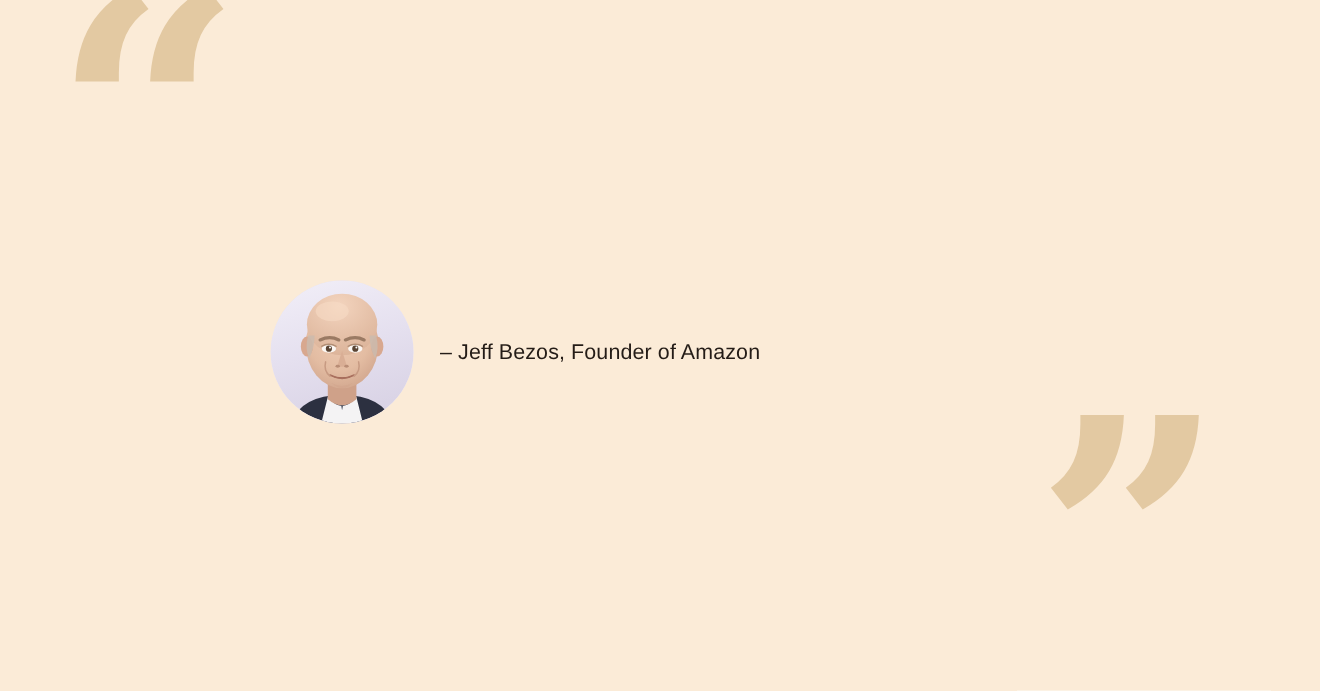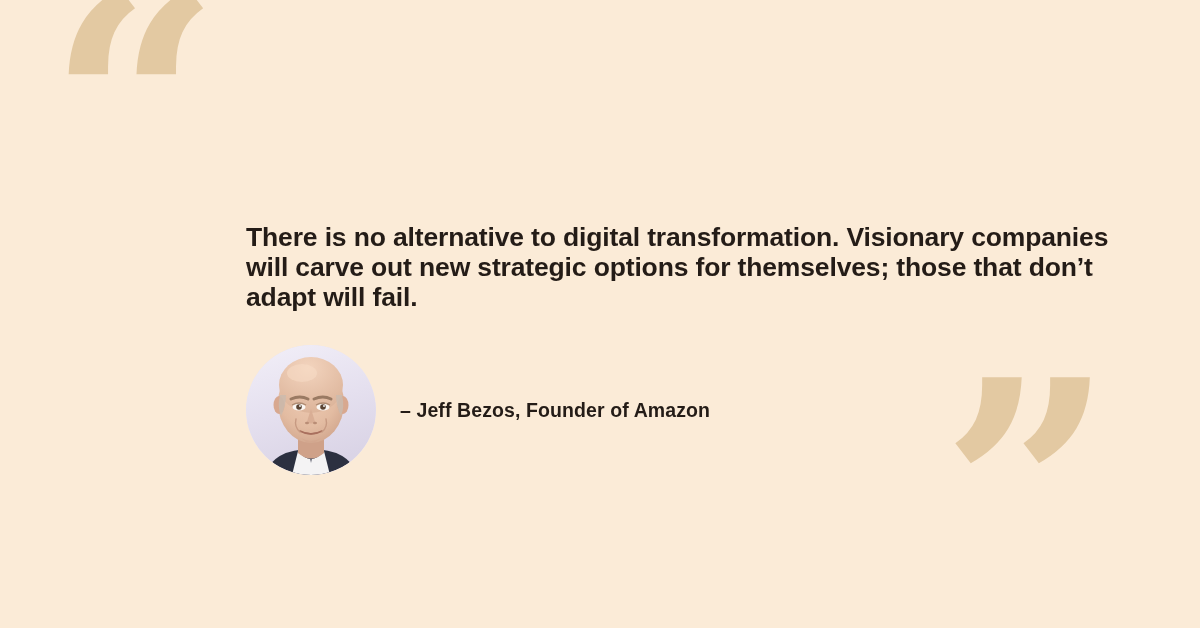--- a/index.html
+++ b/index.html
@@ -82,38 +82,37 @@
   #avatar svg {
     display: block;
     width: 130px;
     height: 130px;
   }
 
   #attribution-text {
     margin-left: 24px;
     font-family: "Liberation Sans", sans-serif;
     font-size: 19.5px;
-    font-weight: 700;
+    font-weight: 400;
     letter-spacing: 0.1px;
     color: #241C17;
     white-space: nowrap;
   }
 </style>
 </head>
 <body>
 
 <div id="quote-card">
 
   <div class="deco-quote" id="deco-quote-open">“</div>
 
   <div class="deco-quote" id="deco-quote-close">”</div>
 
   <div id="quote-content">
 
-    <p id="quote-text">There is no alternative to digital transformation. Visionary companies will carve out new strategic options for themselves; those that don’t adapt will fail.</p>
 
     <div id="attribution-row">
 
       <div id="avatar">
         <svg viewBox="0 0 130 130" xmlns="http://www.w3.org/2000/svg" aria-hidden="true">
           <defs>
             <clipPath id="avatarClip">
                 <circle cx="65" cy="65" r="65"></circle>
               </clipPath>
             <linearGradient id="bgGrad" x1="0" y1="0" x2="0.3" y2="1">

